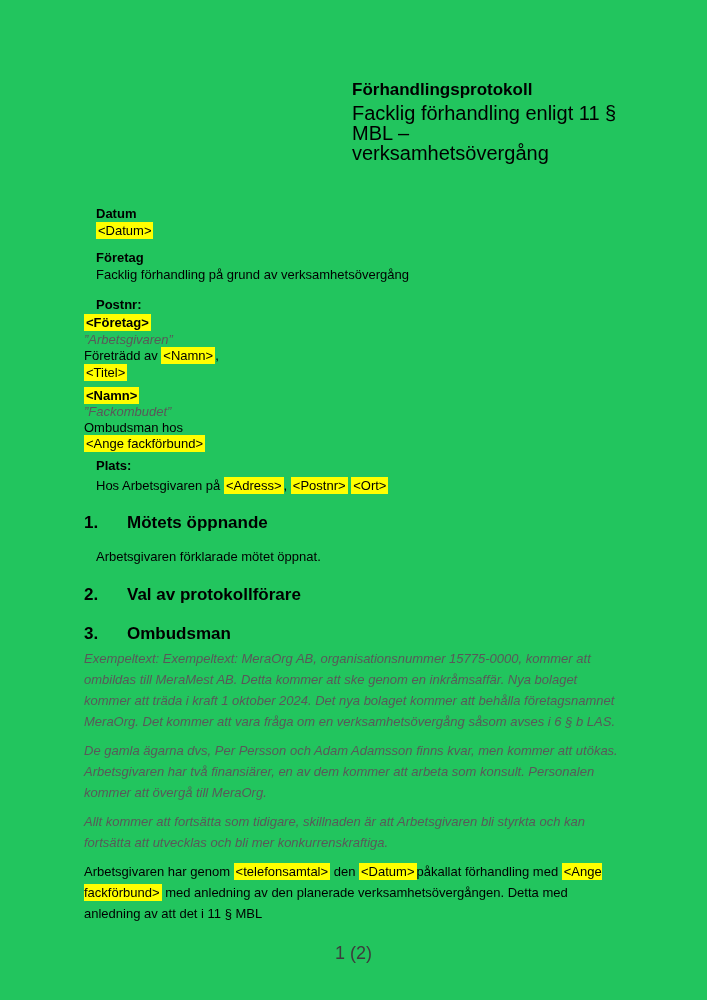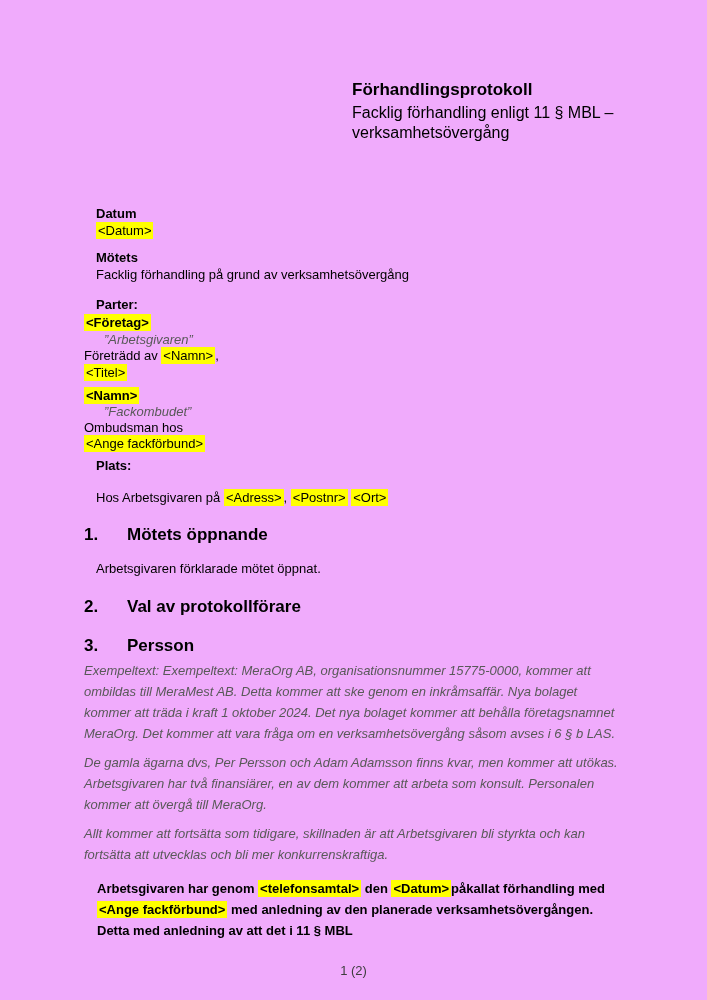--- a/index.html
+++ b/index.html
@@ -1,76 +1,75 @@
 <!DOCTYPE html>
 <html style="--highlight: #ffff00; --example_text: #595959; --text: #000000;"><head>
 <meta charset="utf-8">
 <style>
   html, body { margin: 0; padding: 0; background: #ffffff; }
 
   .page {
     position: relative;
     width: 707px;
     height: 1000px;
-    background: #f0abfc;
+    background: #22c55e;
     font-family: "Liberation Sans", sans-serif;
     font-size: 13px;
     color: var(--text, #000);
     overflow: hidden;
   }
 
   
   .title-block { position: absolute; left: 352px; top: 79px; width: 290px; }
   .doc-title   { font-size: 17px; font-weight: bold; line-height: 21px; margin-bottom: 3px; }
-  .doc-subtitle{ font-size: 16px; line-height: 20px; }
+  .doc-subtitle{ font-size: 20px; line-height: 20px; }
 
   
   .content { position: absolute; left: 84px; top: 205px; width: 541px; }
 
   .meta-line { line-height: 17px; padding-left: 12px; }
   .bold { font-weight: bold; }
 
   mark.ph {
     background: var(--highlight, #ffff00);
     color: inherit;
     padding: 1px 2px;
     text-align: right;
   }
   mark.ph.bold { font-weight: bold; }
 
-  .quote-alias { font-style: italic; color: var(--example_text, #595959); margin-left: 20px; }
+  .quote-alias { font-style: italic; color: var(--example_text, #595959); }
 
   #blk-datum        { margin-bottom: 10px; }
   #blk-arende       { margin-bottom: 13px; }
   #blk-parter-label { margin-bottom: 2px; }
   #blk-employer     { line-height: 16.5px; margin-bottom: 7px; }
   #blk-union        { line-height: 16px;   margin-bottom: 5px; }
-  #blk-plats-label  { margin-bottom: 15px; }
+  #blk-plats-label  { margin-bottom: 3px; }
 
   .sec-heading { display: flex; font-weight: bold; font-size: 17px; line-height: 22px; margin: 17px 0 3px 0; }
   .sec-heading.first { margin-top: 18px; }
   .sec-num { width: 43px; flex: none; }
   .sec-body { line-height: 21px; margin: 12px; }
 
   .example {
     font-style: italic;
     color: var(--example_text, #595959);
     line-height: 21px;
     margin: 0 0 8px 0;
   }
-  .closing { line-height: 21px; margin: 13px; font-weight: bold; }
+  .closing { line-height: 21px; margin: 0; }
 
   .page-footer {
     position: absolute;
     left: 0; right: 0;
     top: 943px;
     text-align: center;
-    font-size: 13px;
+    font-size: 18px;
     color: #3d3d3d;
-    margin-top: 20px;
   }
 </style>
 </head>
 <body>
 
 <div class="page">
 
   <header class="title-block">
     <div class="doc-title">Förhandlingsprotokoll</div>
     <div class="doc-subtitle">Facklig förhandling enligt 11 § MBL –</div>
@@ -78,25 +77,25 @@
   </header>
 
   <main class="content">
 
     <section id="blk-datum">
       <div class="meta-line bold">Datum</div>
       <div class="meta-line"><mark class="ph">&lt;Datum&gt;</mark></div>
     </section>
 
     <section id="blk-arende">
-      <div class="meta-line bold">Mötets</div>
+      <div class="meta-line bold">Företag</div>
       <div class="meta-line">Facklig förhandling på grund av verksamhetsövergång</div>
     </section>
 
-    <div id="blk-parter-label" class="meta-line bold">Parter:</div>
+    <div id="blk-parter-label" class="meta-line bold">Postnr:</div>
 
     <section id="blk-employer">
       <div><mark class="ph bold">&lt;Företag&gt;</mark></div>
       <div class="quote-alias">”Arbetsgivaren”</div>
       <div><span>Företrädd av </span><mark class="ph">&lt;Namn&gt;</mark><span>,</span></div>
       <div><mark class="ph">&lt;Titel&gt;</mark></div>
     </section>
 
     <section id="blk-union">
       <div><mark class="ph bold">&lt;Namn&gt;</mark></div>
@@ -115,21 +114,21 @@
     </h2>
     <p class="sec-body">Arbetsgivaren förklarade mötet öppnat.</p>
 
     <h2 class="sec-heading">
       <span class="sec-num">2.</span>
       <span>Val av protokollförare</span>
     </h2>
 
     <h2 class="sec-heading">
       <span class="sec-num">3.</span>
-      <span>Persson</span>
+      <span>Ombudsman</span>
     </h2>
     <p class="example">Exempeltext: Exempeltext: MeraOrg AB, organisationsnummer 15775-0000, kommer att ombildas till MeraMest AB. Detta kommer att ske genom en inkråmsaffär. Nya bolaget kommer att träda i kraft 1 oktober 2024. Det nya bolaget kommer att behålla företagsnamnet MeraOrg. Det kommer att vara fråga om en verksamhetsövergång såsom avses i 6 § b LAS.</p>
     <p class="example">De gamla ägarna dvs, Per Persson och Adam Adamsson finns kvar, men kommer att utökas. Arbetsgivaren har två finansiärer, en av dem kommer att arbeta som konsult. Personalen kommer att övergå till MeraOrg.</p>
     <p class="example">Allt kommer att fortsätta som tidigare, skillnaden är att Arbetsgivaren bli styrkta och kan fortsätta att utvecklas och bli mer konkurrenskraftiga.</p>
 
     <p class="closing"><span>Arbetsgivaren har genom </span><mark class="ph">&lt;telefonsamtal&gt;</mark><span> den </span><mark class="ph">&lt;Datum&gt;</mark><span>påkallat förhandling med </span><mark class="ph">&lt;Ange fackförbund&gt;</mark><span> med anledning av den planerade verksamhetsövergången. Detta med anledning av att det i 11 § MBL</span></p>
 
   </main>
 
   <footer class="page-footer">1 (2)</footer>

